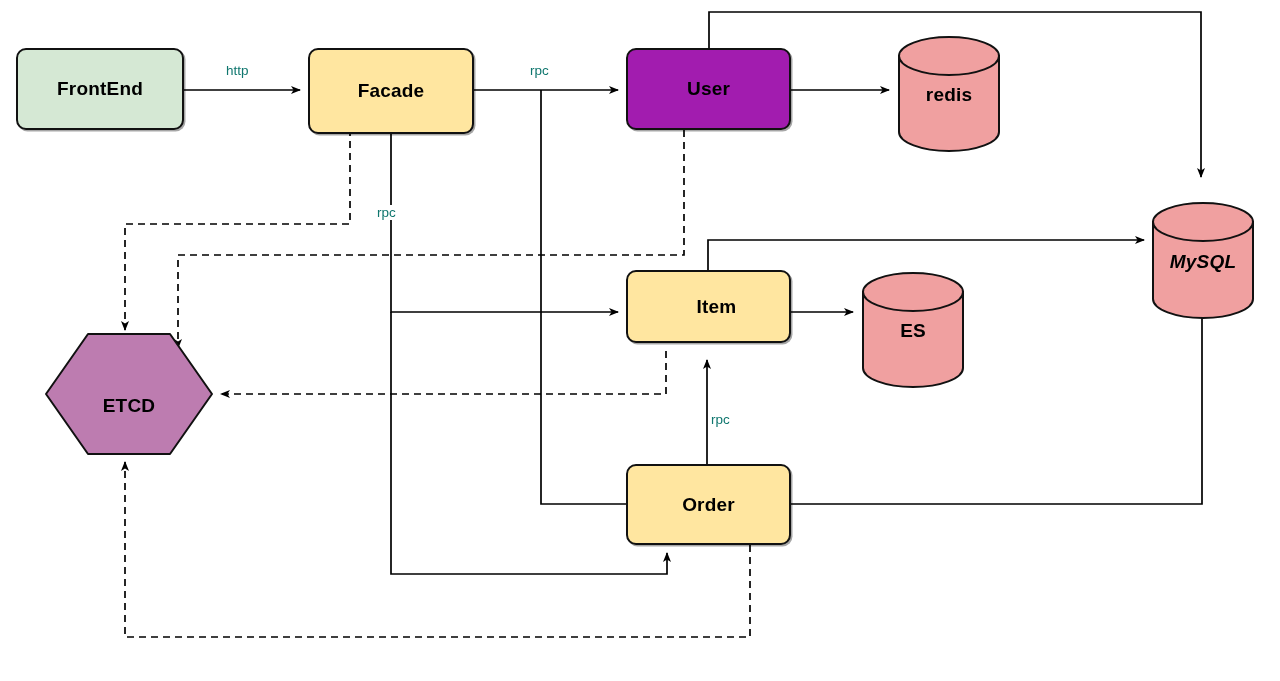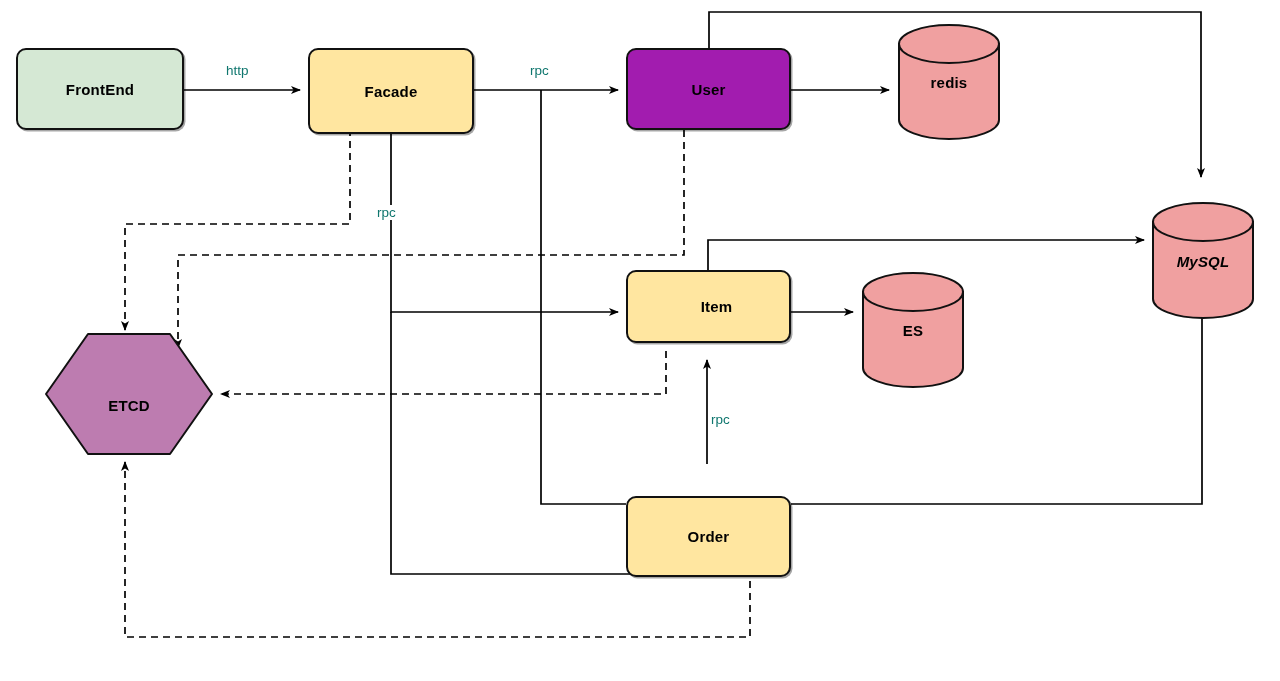--- a/index.html
+++ b/index.html
@@ -5,21 +5,21 @@
 <style>
   html,body{margin:0;padding:0;background:#ffffff;}
   body{width:1280px;height:681px;overflow:hidden;
        font-family:"Liberation Sans","DejaVu Sans",sans-serif;}
   #canvas{position:relative;width:1280px;height:681px;background:#ffffff;}
   svg#wires{position:absolute;left:0;top:0;width:1280px;height:681px;}
   .node{position:absolute;box-sizing:border-box;display:flex;
         align-items:center;justify-content:center;}
   .rbox{border:2px solid #111111;border-radius:10px;
         box-shadow:1.5px 1.5px 0 rgba(0,0,0,0.35);}
-  .lbl{font-weight:bold;font-size:15px;color:#000000;
+  .lbl{font-weight:bold;font-size:19px;color:#000000;
        letter-spacing:0.2px;pointer-events:none;}
   .edge-label{position:absolute;font-size:13.5px;color:#0f766e;
               background:#ffffff;padding:0 2px;white-space:nowrap;}
   .cyl{position:absolute;}
   .cyl svg{display:block;overflow:visible;}
   .cyl .cyl-text{position:absolute;left:0;right:0;top:50%;
                  transform:translateY(-45%);text-align:center;}
   .hex{position:absolute;}
   .hex svg{display:block;}
   .hex .hex-text{position:absolute;left:0;right:0;top:50%;
@@ -88,25 +88,25 @@
   </div>
 
   <div class="node rbox" style="left:626px;top:48px;width:165px;height:82px;background:#a21caf;">
     <span class="lbl">User</span>
   </div>
 
   <div class="node rbox" style="left:626px;top:270px;width:165px;height:73px;background:#ffe6a0;padding-left:16px;">
     <span class="lbl">Item</span>
   </div>
 
-  <div class="node rbox" style="left:626px;top:464px;width:165px;height:81px;background:#ffe6a0;margin-top:32px;">
+  <div class="node rbox" style="left:626px;top:464px;width:165px;height:81px;background:#ffe6a0;">
     <span class="lbl">Order</span>
   </div>
 
-  <div class="cyl" style="left:896px;top:24px;width:106px;height:116px;">
+  <div class="cyl" style="left:896px;top:36px;width:106px;height:116px;">
     <svg width="106" height="116" viewBox="0 0 106 116">
       <path d="M3,20 L3,96 A50,19 0 0 0 103,96 L103,20 Z" fill="#f0a0a0" stroke="#111111" stroke-width="2"></path>
       <ellipse cx="53" cy="20" rx="50" ry="19" fill="#f0a0a0" stroke="#111111" stroke-width="2"></ellipse>
     </svg>
     <div class="cyl-text"><span class="lbl">redis</span></div>
   </div>
 
   <div class="cyl" style="left:860px;top:272px;width:106px;height:116px;">
     <svg width="106" height="116" viewBox="0 0 106 116">
       <path d="M3,20 L3,96 A50,19 0 0 0 103,96 L103,20 Z" fill="#f0a0a0" stroke="#111111" stroke-width="2"></path>

